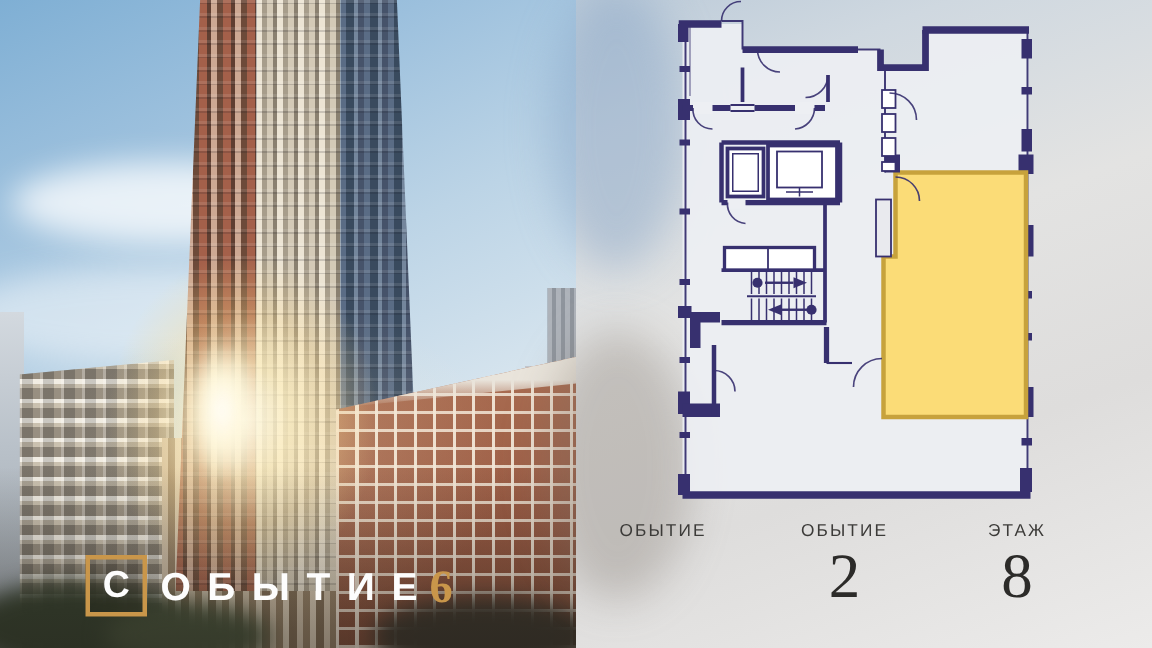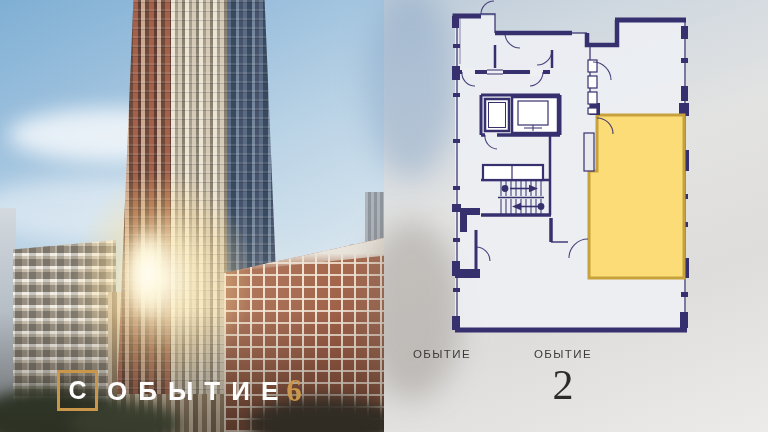--- a/index.html
+++ b/index.html
@@ -257,15 +257,19 @@
     </svg>
 
     <div class="info-row">
       <div class="info-item" style="left:3px;">
         <div class="info-label">ОБЫТИЕ</div>
       </div>
       <div class="info-item" style="left:124px;">
         <div class="info-label">ОБЫТИЕ</div>
         <div class="info-value">2</div>
       </div>
+      <div class="info-item" style="left:239px;">
+        <div class="info-label">ЭТАЖ</div>
+        <div class="info-value">8</div>
+      </div>
     </div>
   </div>
 </div>
 
 </body></html>

